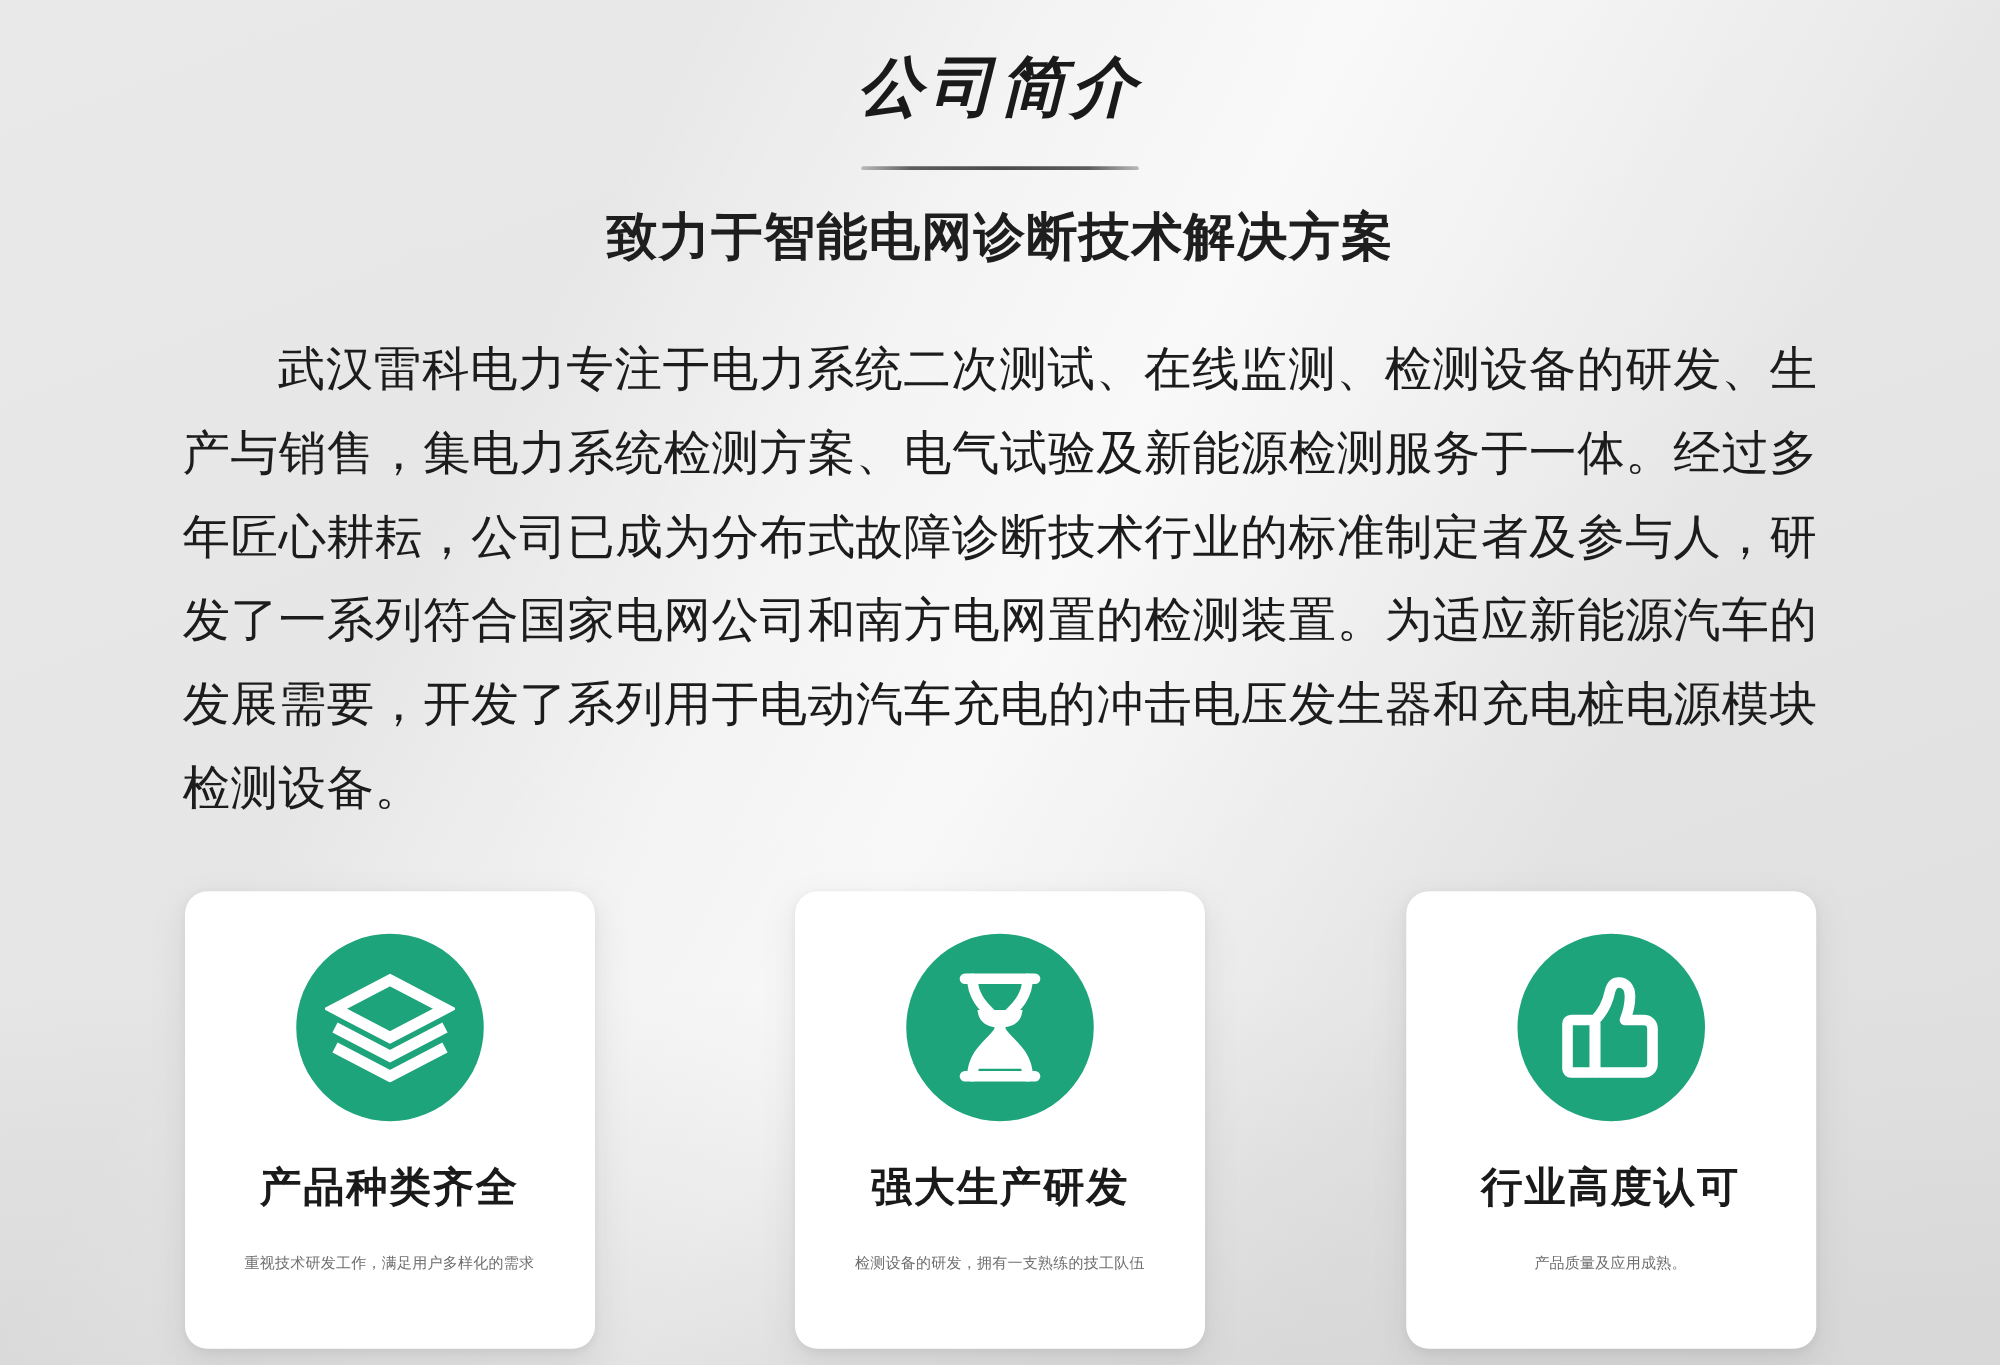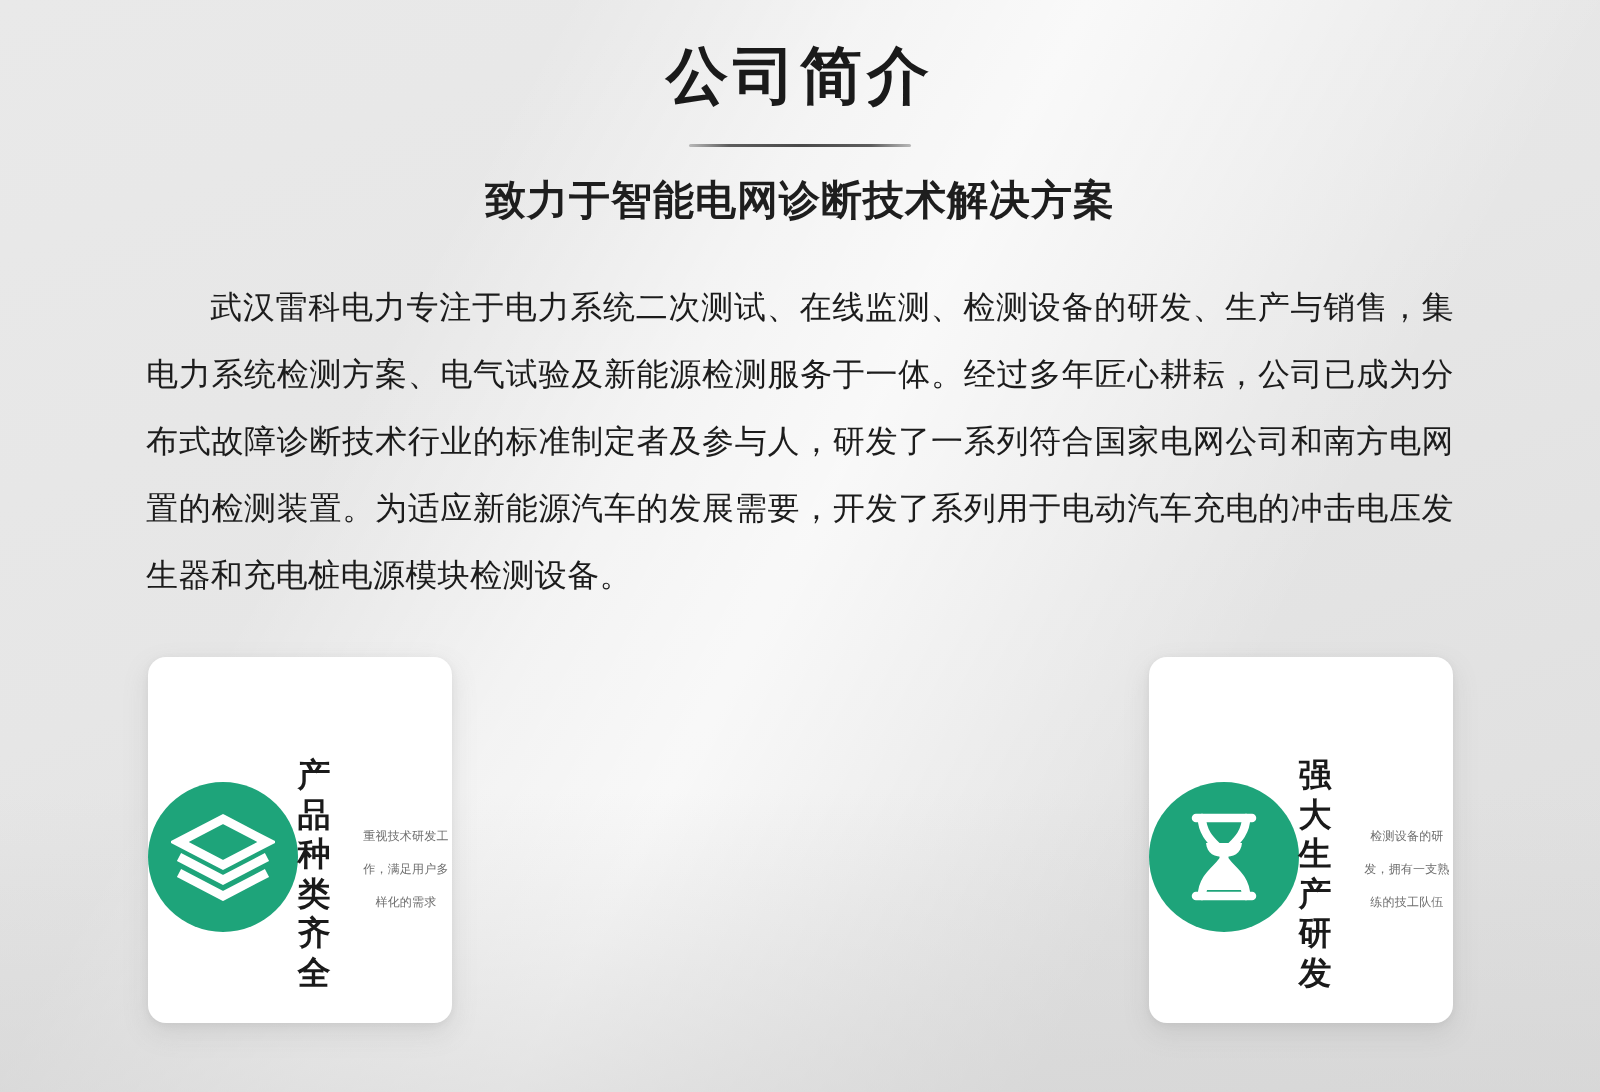--- a/index.html
+++ b/index.html
@@ -45,25 +45,26 @@
 
   
   .header {
     position: relative;
     z-index: 2;
     text-align: center;
     padding-top: 42px;
   }
 
   .main-title {
-    font-size: 62px;
+    font-size: 52px;
     font-weight: bold;
     color: #1a1a1a;
     letter-spacing: 5px;
     line-height: 1.1;
+    font-style: italic;
   }
 
   .title-divider {
     width: 222px;
     height: 3px;
     margin: 34px auto 0;
     background: linear-gradient(90deg, #b9b9b9 0%, #5d5d5d 18%, #4a4a4a 50%, #5d5d5d 82%, #b9b9b9 100%);
     border-radius: 2px;
   }
 
@@ -74,48 +75,48 @@
     color: #1e1e1e;
     letter-spacing: 1px;
   }
 
   
   .intro {
     position: relative;
     z-index: 2;
     width: 1308px;
     margin: 46px auto 0;
-    font-size: 32px;
+    font-size: 38px;
     line-height: 67px;
     color: #1c1c1c;
     text-align: justify;
     text-justify: inter-ideograph;
     text-indent: 2em;
     letter-spacing: 0.4px;
   }
 
   
   .cards {
     position: relative;
     z-index: 2;
     margin: 48px auto 0;
     width: 1305px;
     display: flex;
     justify-content: space-between;
   }
 
   .card {
-    width: 304px;
+    width: 328px;
     height: 366px;
     background: #ffffff;
     border-radius: 18px;
     box-shadow: 0 10px 26px rgba(120,120,120,0.17),
                 0 2px 6px rgba(120,120,120,0.10);
     display: flex;
-    flex-direction: row;
+    flex-direction: column;
     align-items: center;
     padding-top: 34px;
   }
 
   .icon-circle {
     width: 150px;
     height: 150px;
     border-radius: 50%;
     background: #1ea47a;
     display: flex;
@@ -184,15 +185,29 @@
             <path d="M65 8 C65 30 43 38 43 47 C43 56 65 64 65 86"></path>
           </g>
           <path d="M25 33 H61 C60 44 52 47 43 47 C34 47 26 44 25 33 Z" fill="#ffffff"></path>
           <path d="M43 56 C53 56 61 66 63 80 H23 C25 66 33 56 43 56 Z" fill="#ffffff"></path>
         </svg>
       </div>
       <div class="card-title">强大生产研发</div>
       <div class="card-desc">检测设备的研发，拥有一支熟练的技工队伍</div>
     </div>
 
+    <div class="card">
+      <div class="icon-circle">
+        <svg width="92" height="92" viewBox="0 0 92 92" aria-hidden="true">
+          <g fill="none" stroke="#ffffff" stroke-width="8.5" stroke-linejoin="round" stroke-linecap="round">
+            <path d="M33 40 V82 H72 C76 82 79 79 79 75 V47 C79 43 76 40 72 40 H57
+                     C57 40 61 30 61 21 C61 14 57 10 52 10 C48 10 46 13 45 17
+                     C43 27 38 35 33 40 Z"></path>
+            <rect x="11" y="40" width="22" height="42" rx="3"></rect>
+          </g>
+        </svg>
+      </div>
+      <div class="card-title">行业高度认可</div>
+      <div class="card-desc">产品质量及应用成熟。</div>
+    </div>
 
   </div>
 </div>
 
 </body></html>

